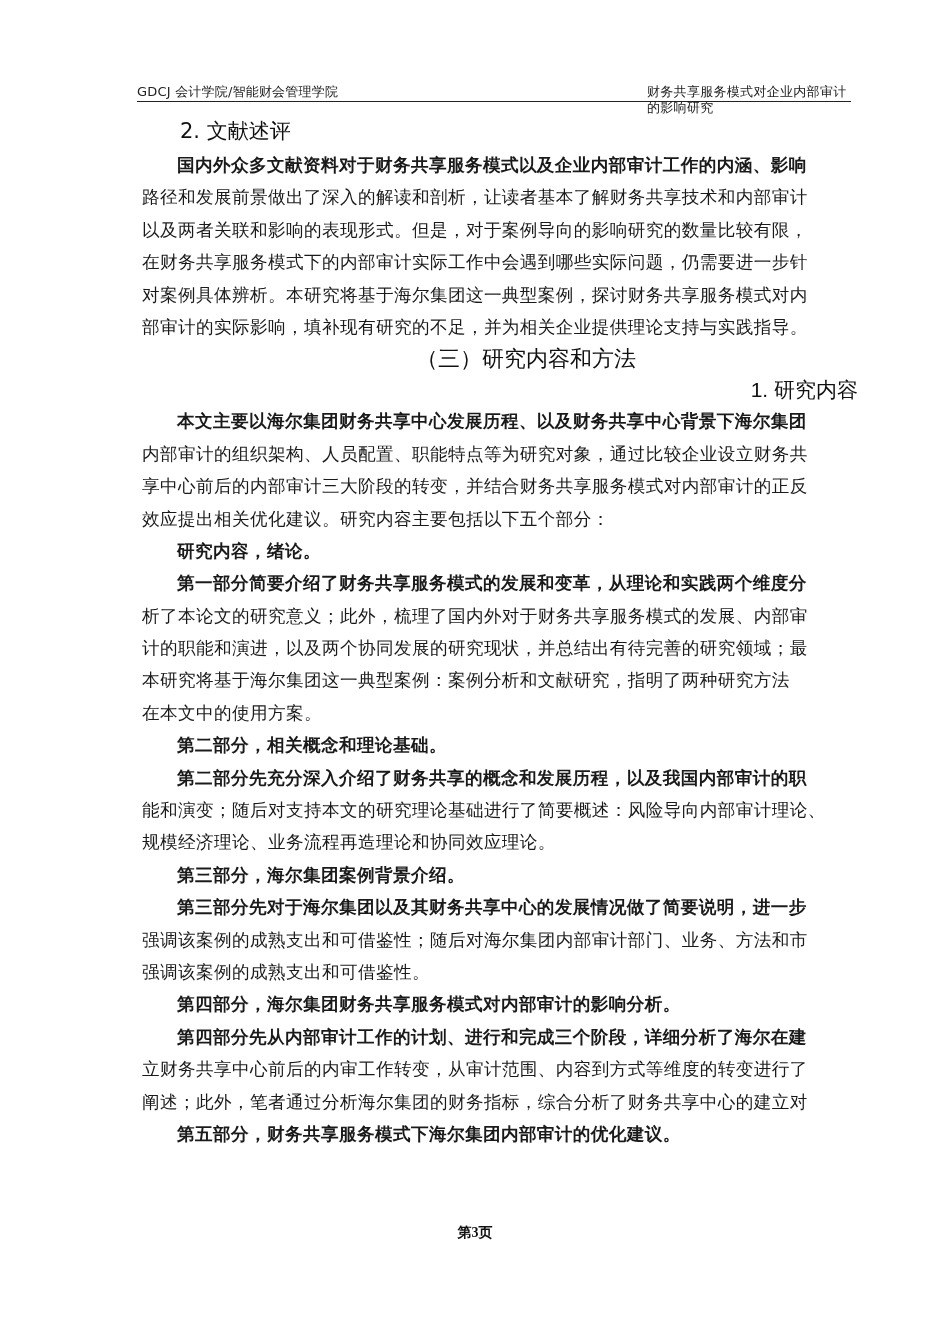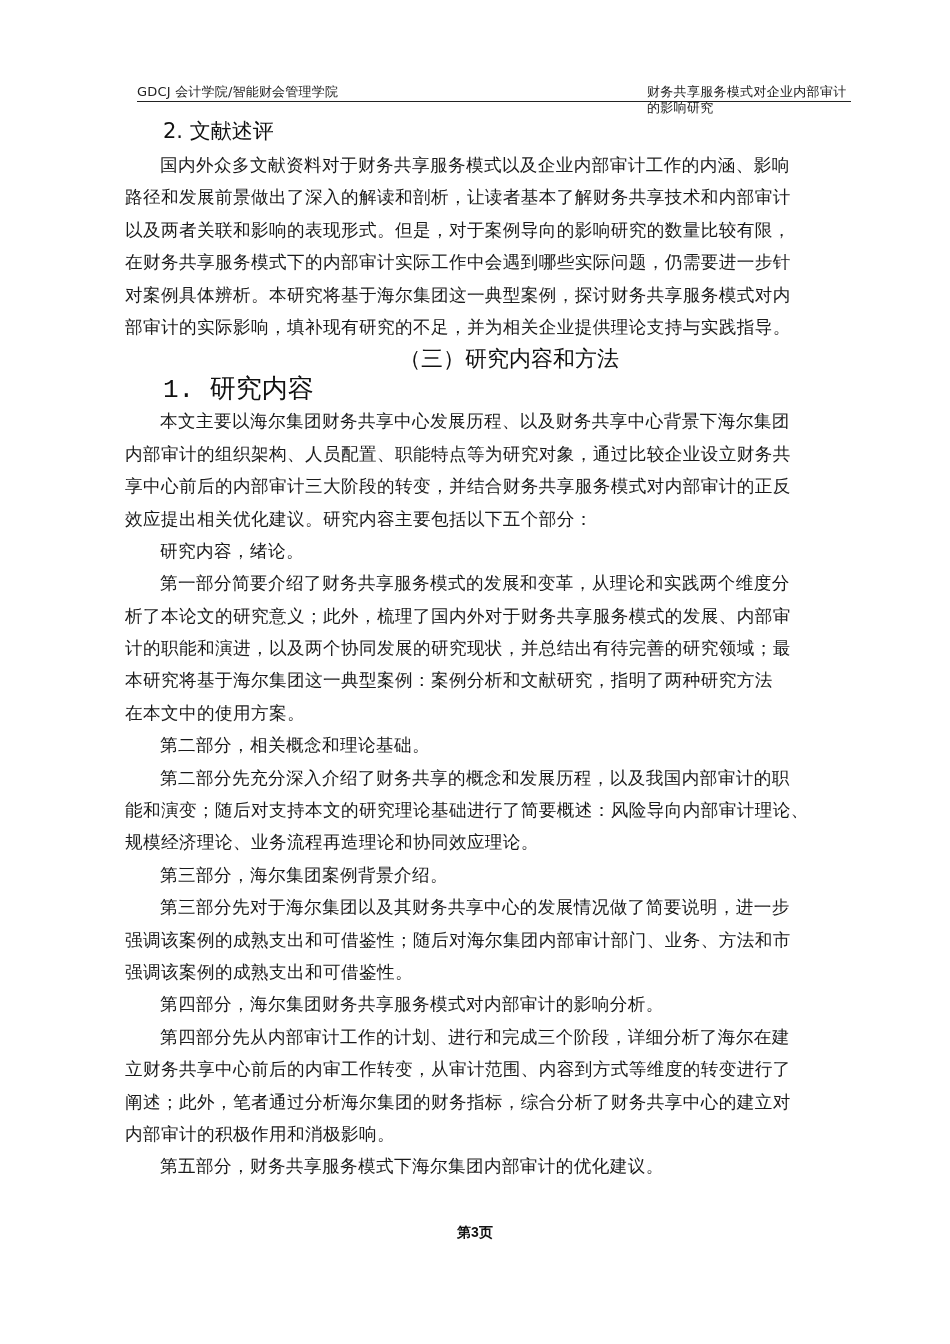--- a/index.html
+++ b/index.html
@@ -40,21 +40,21 @@
       letter-spacing: 0.2px;
     }
     .header .right {
       position: absolute;
       left: 510px;
       top: 0;
       letter-spacing: 0.3px;
     }
     .content {
       position: absolute;
-      left: 125px;
+      left: 142px;
       top: 113px;
       width: 716px;
     }
     .h-sub {
       font-family: "DejaVu Sans", "Liberation Sans", sans-serif;
       font-size: 21px;
       line-height: 36px;
       height: 36px;
       padding-left: 38px;
       color: #111;
@@ -64,44 +64,45 @@
       font-family: "DejaVu Sans", "Liberation Sans", sans-serif;
       font-size: 22px;
       line-height: 32px;
       height: 32px;
       padding-left: 52px;
       color: #111;
       white-space: nowrap;
       text-align: center;
     }
     .h-sub2 {
-      font-family: Liberation Mono, monospace;
-      font-size: 26px;
+      font-family: Liberation Sans, sans-serif;
+      font-size: 21px;
       line-height: 30px;
       height: 30px;
       padding-left: 38px;
       color: #111;
       white-space: nowrap;
+      text-align: right;
     }
     .line {
       display: block;
       white-space: nowrap;
       height: 32.4px;
       line-height: 32.4px;
       font-size: 17.6px;
       letter-spacing: 0.4px;
     }
-    .line.indent { padding-left: 35px; }
+    .line.indent { padding-left: 35px; font-weight: bold; }
     .footer {
       position: absolute;
       left: 0;
       top: 1224px;
       width: 950px;
       text-align: center;
-      font-family: Liberation Sans, sans-serif;
+      font-family: Liberation Serif, serif;
       font-weight: bold;
       font-size: 14px;
       color: #111;
     }
   </style>
 </head>
 <body>
 
 <div class="page">
 
@@ -155,21 +156,20 @@
       <span class="line indent">第三部分先对于海尔集团以及其财务共享中心的发展情况做了简要说明，进一步</span>
       <span class="line">强调该案例的成熟支出和可借鉴性；随后对海尔集团内部审计部门、业务、方法和市</span>
       <span class="line">强调该案例的成熟支出和可借鉴性。</span>
     </div>
 
     <span class="line indent">第四部分，海尔集团财务共享服务模式对内部审计的影响分析。</span>
     <div>
       <span class="line indent">第四部分先从内部审计工作的计划、进行和完成三个阶段，详细分析了海尔在建</span>
       <span class="line">立财务共享中心前后的内审工作转变，从审计范围、内容到方式等维度的转变进行了</span>
       <span class="line">阐述；此外，笔者通过分析海尔集团的财务指标，综合分析了财务共享中心的建立对</span>
-      <span class="line">内部审计的积极作用和消极影响。</span>
     </div>
 
     <span class="line indent">第五部分，财务共享服务模式下海尔集团内部审计的优化建议。</span>
 
   </div>
 
   <div class="footer">第3页</div>
 
 </div>
 

